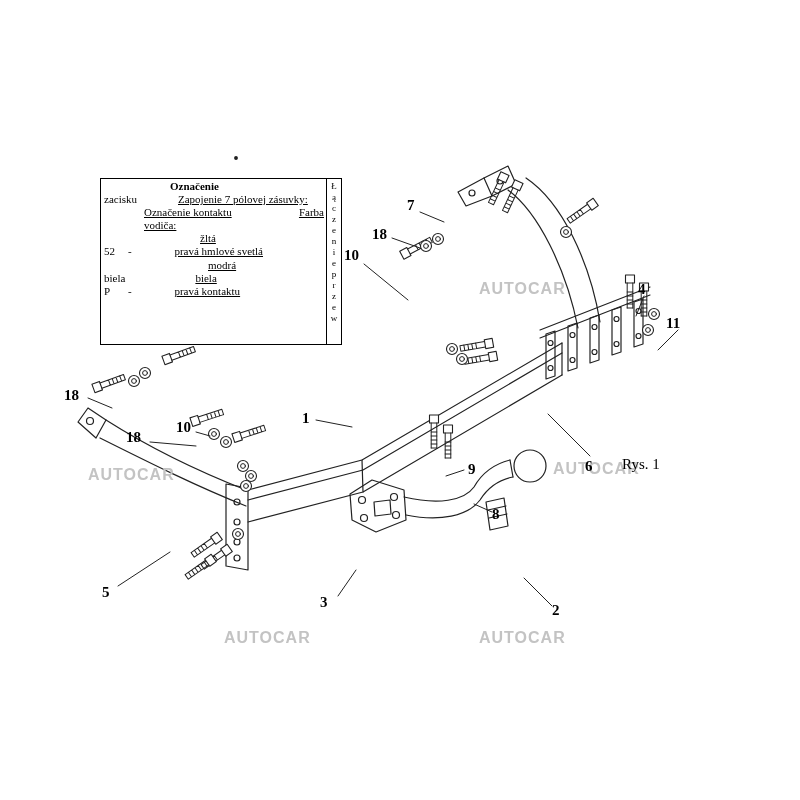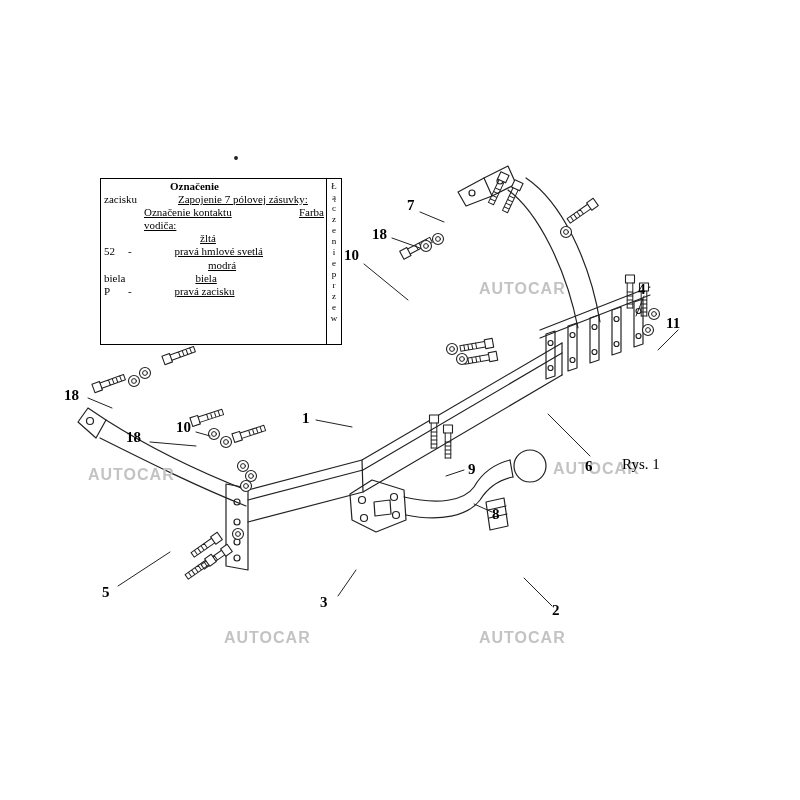--- a/index.html
+++ b/index.html
@@ -217,18 +217,18 @@
     <div>
       <span class="code">52</span><span>-</span> <span class="u">pravá hmlové svetlá</span>
     </div>
     <div style="padding-left:64px">
       <span class="u">modrá</span>
     </div>
     <div>
       <span>biela</span><span class="u" style="margin-left:30px">biela</span>
     </div>
     <div>
-      <span class="code">P</span><span>-</span> <span class="u">pravá zacisku</span>
+      <span class="code">P</span><span>-</span> <span class="u">pravá kontaktu</span>
     </div>
     <div class="sidecol">Łączenieprzew</div>
   </div>
 
 </div>
 
 </body></html>

